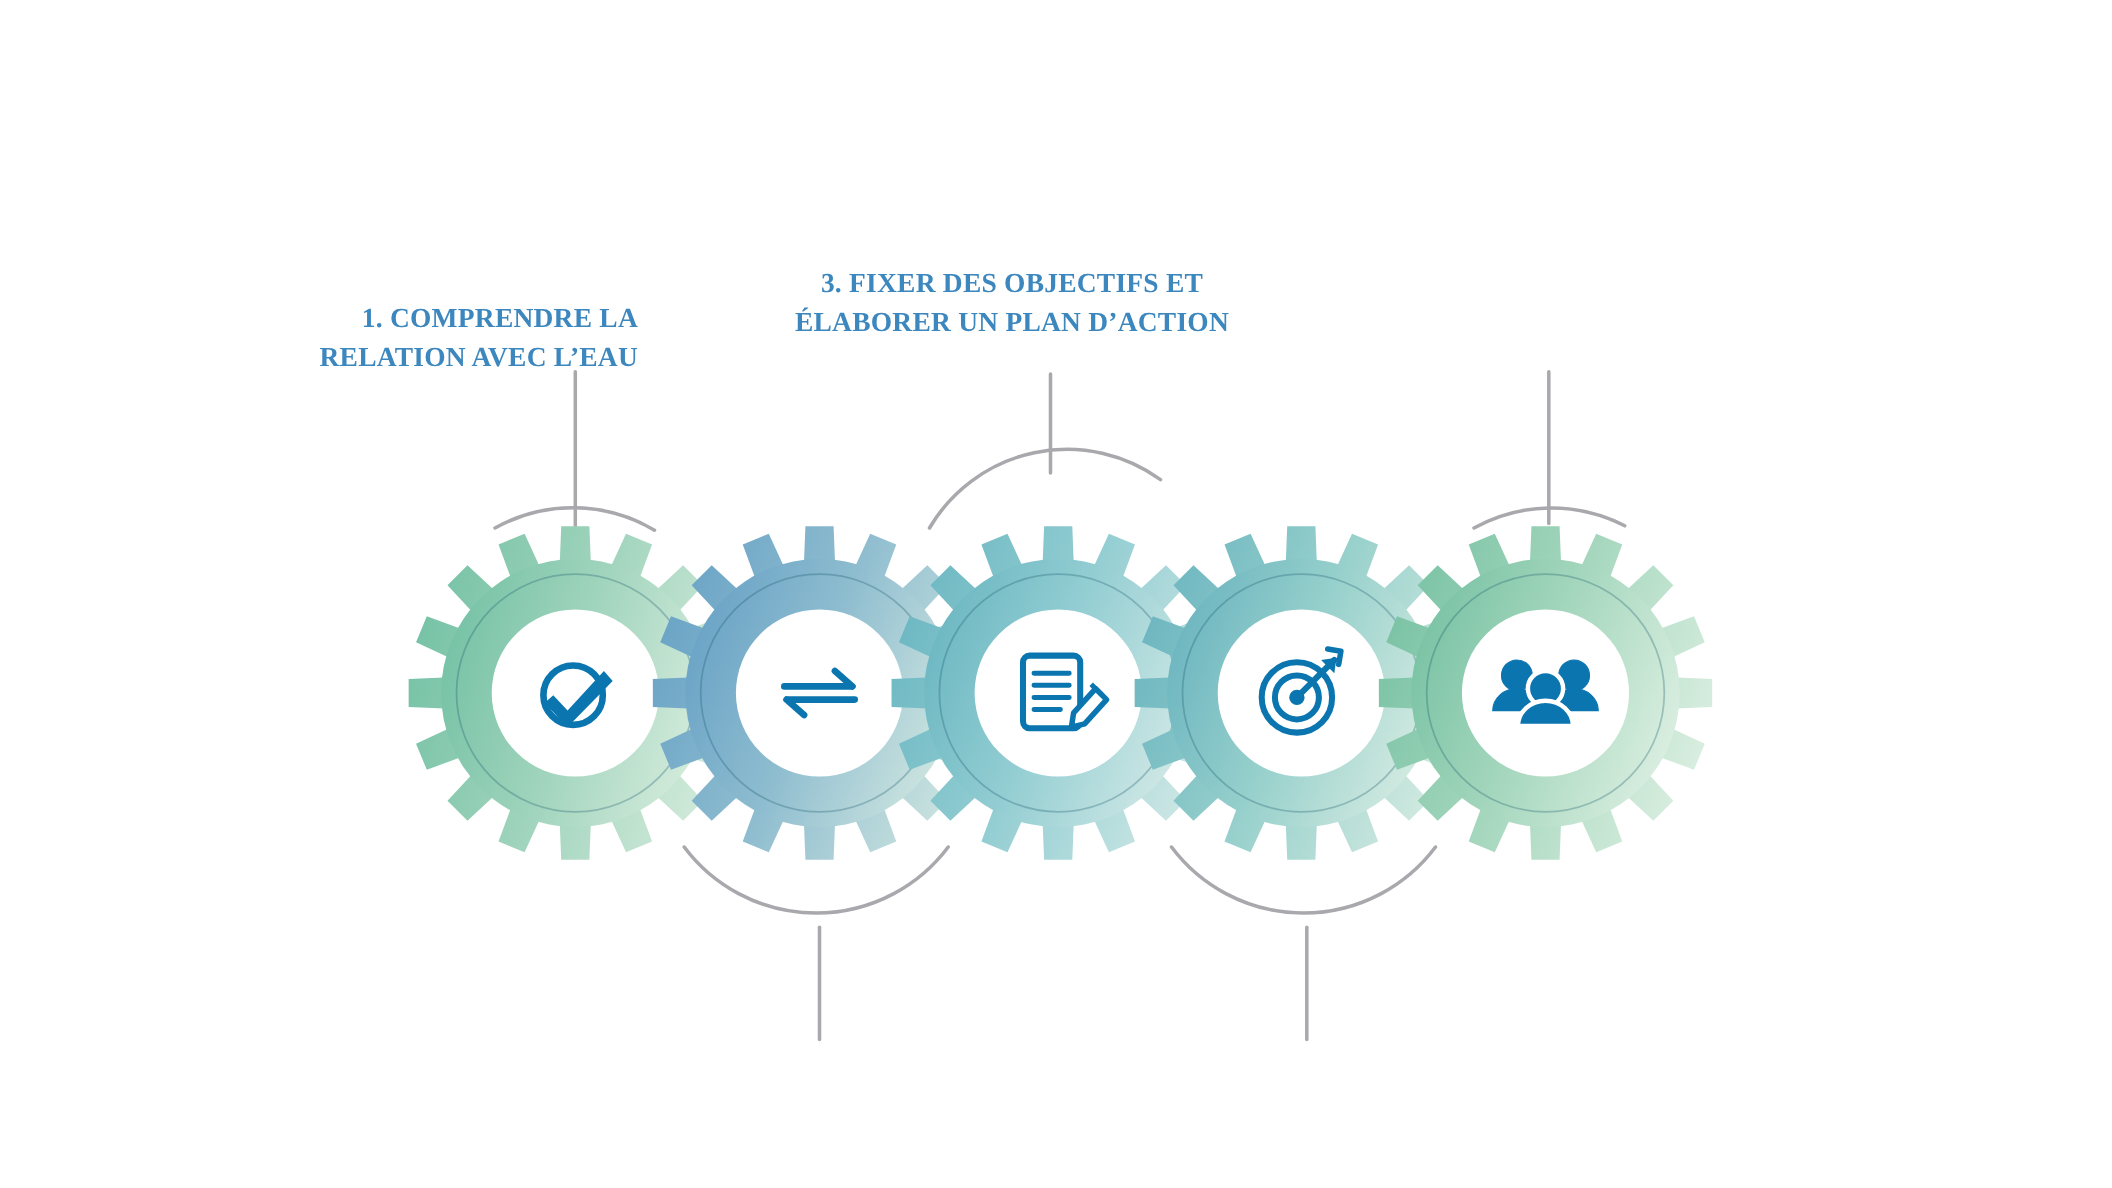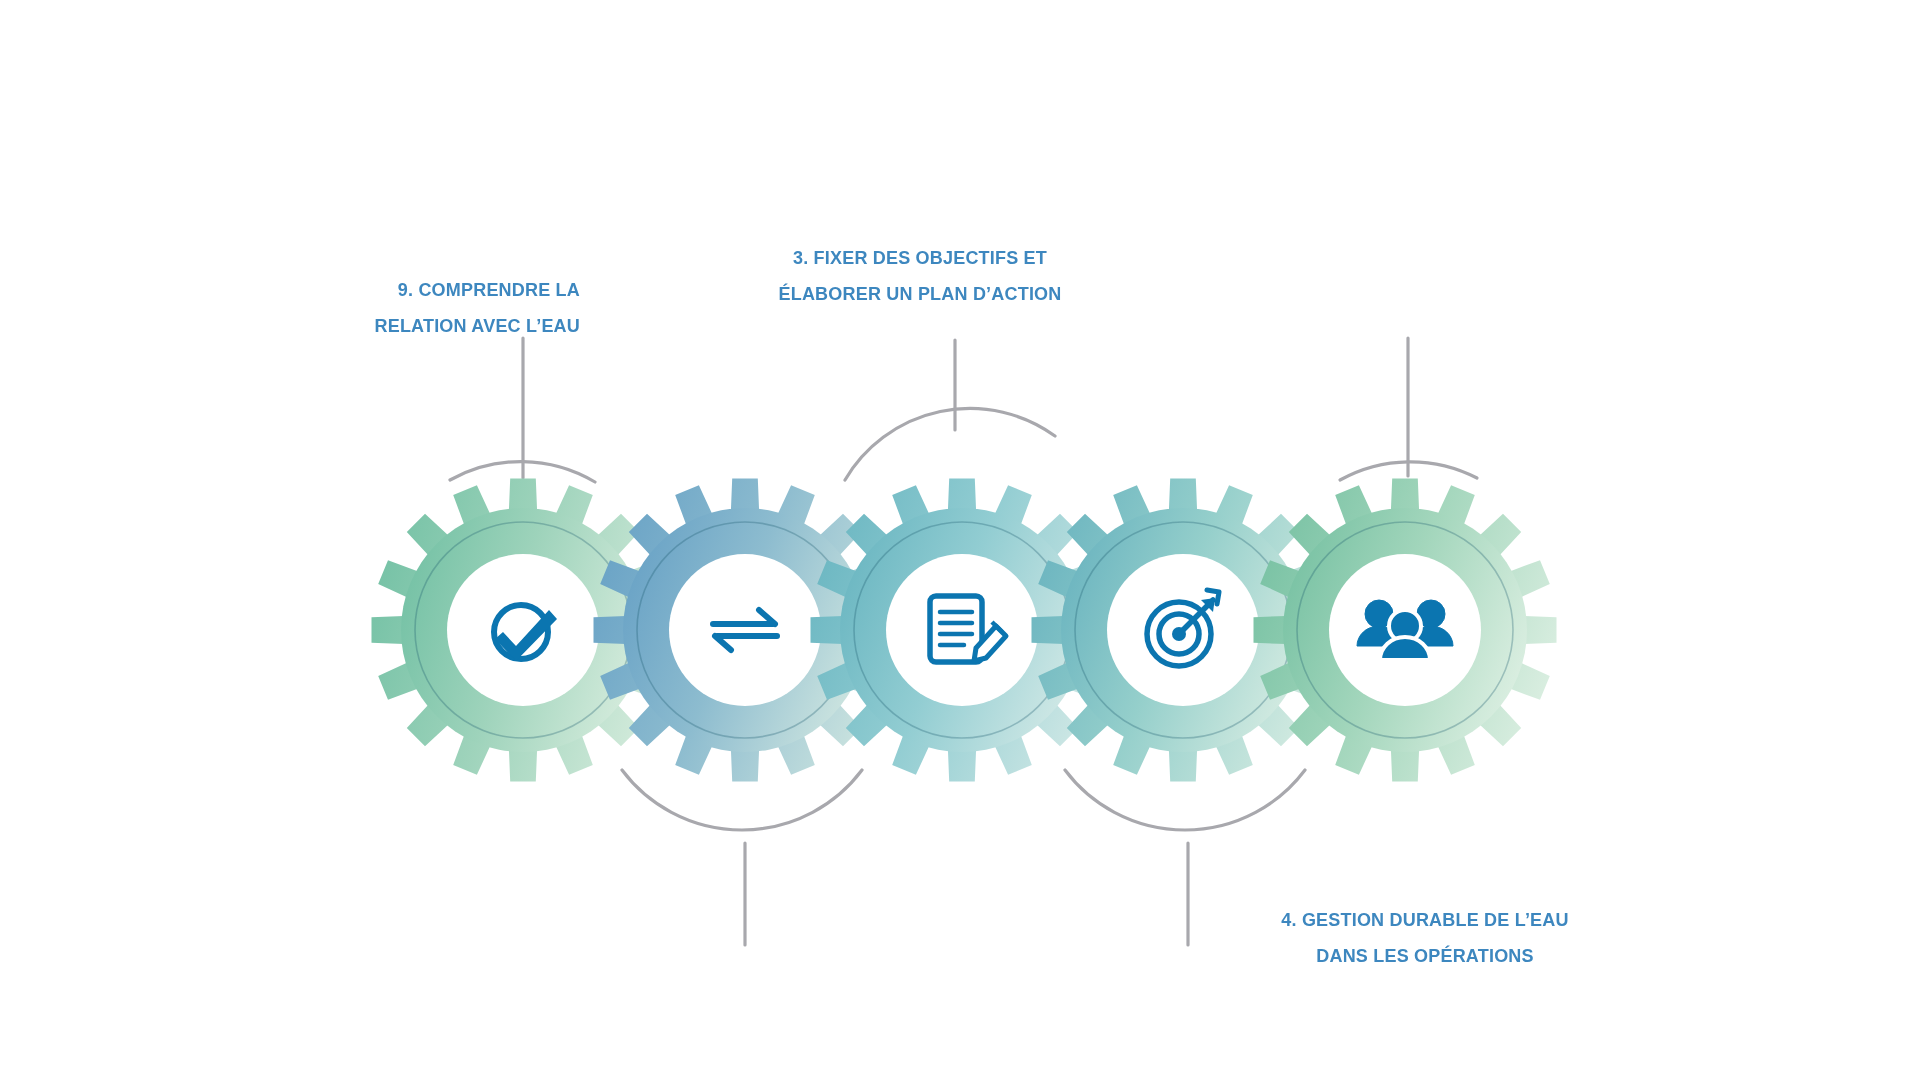--- a/index.html
+++ b/index.html
@@ -22,23 +22,23 @@
   #diagram-svg {
     position: absolute;
     left: 0;
     top: 0;
     width: 1920px;
     height: 1080px;
   }
   .step-label {
     position: absolute;
     color: #3d87bf;
-    font-family: Liberation Sans, sans-serif;
+    font-family: Liberation Serif, serif;
     font-weight: bold;
-    font-size: 18px;
+    font-size: 25px;
     line-height: 36px;
     letter-spacing: 0.2px;
     white-space: pre-line;
     text-align: right;
   }
 
   
   #label-1 { left: 180px;  top: 272px; width: 400px; text-align: right; }
   #label-2 { left: 180px;  top: 902px; width: 470px; text-align: right; }
   #label-3 { left: 680px;  top: 240px; width: 480px; text-align: center; }
@@ -169,20 +169,18 @@
           <circle cx="-26" cy="-16" r="14" fill="#0b75b0"></circle>
           <path d="M -48,16 a 22,20 0 0 1 44,0 Z" fill="#0b75b0"></path>
           <circle cx="26" cy="-16" r="14" fill="#0b75b0"></circle>
           <path d="M 4,16 a 22,20 0 0 1 44,0 Z" fill="#0b75b0"></path>
           <circle cx="0" cy="-4" r="16" fill="#0b75b0" stroke="#ffffff" stroke-width="4"></circle>
           <path d="M -25,30 a 25,23 0 0 1 50,0 Z" fill="#0b75b0" stroke="#ffffff" stroke-width="4"></path>
         </g>
       </g>
   </svg>
 
-  <div class="step-label" id="label-1">9. COMPRENDRE LA
+  <div class="step-label" id="label-1">1. COMPRENDRE LA
 RELATION AVEC L’EAU</div>
   <div class="step-label" id="label-3">3. FIXER DES OBJECTIFS ET
 ÉLABORER UN PLAN D’ACTION</div>
-  <div class="step-label" id="label-4">4. GESTION DURABLE DE L’EAU
-DANS LES OPÉRATIONS</div>
 
 </div>
 
 </body></html>

